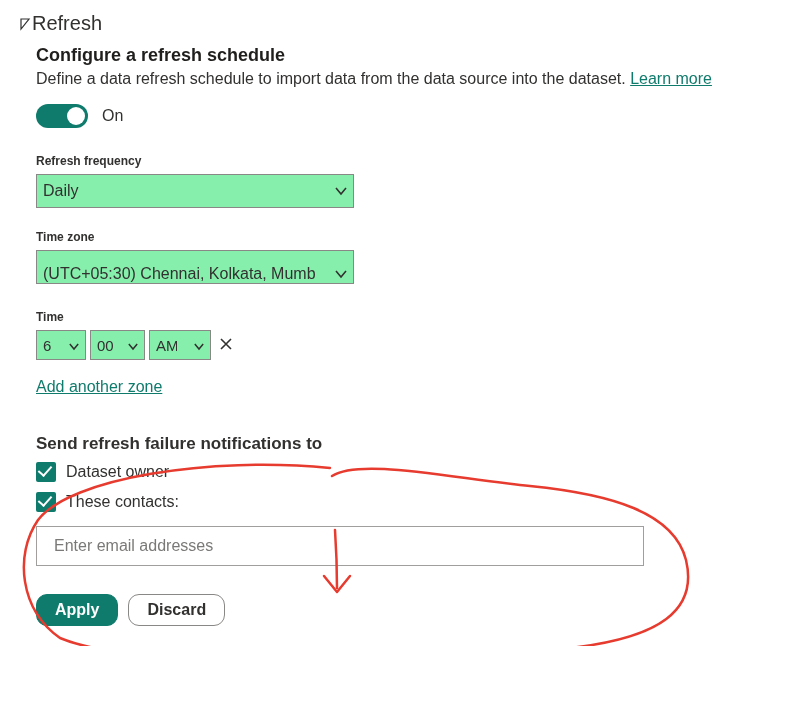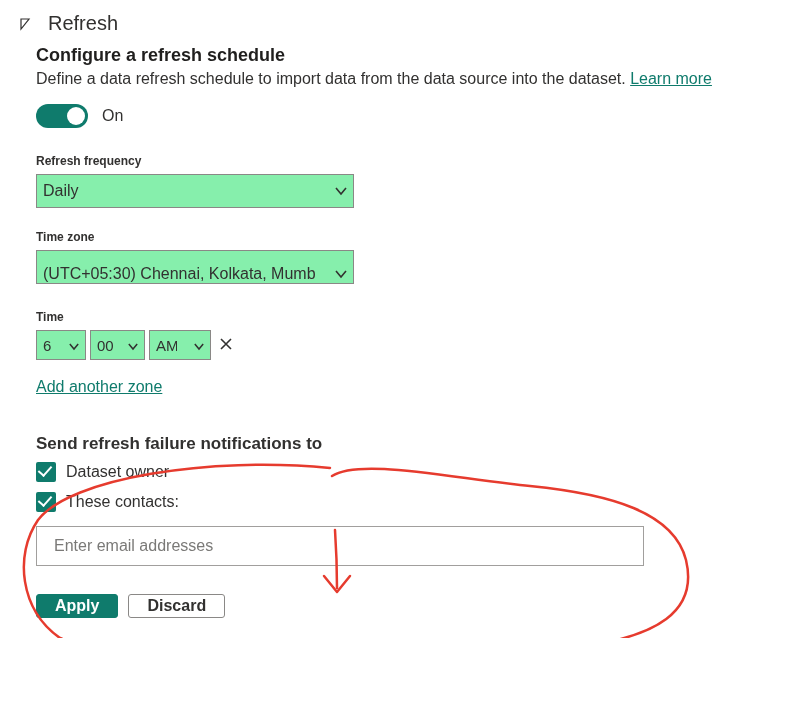--- a/index.html
+++ b/index.html
@@ -8,21 +8,21 @@
     padding: 12px 0 20px 18px;
     font-family: "Segoe UI", Arial, sans-serif;
     color: #323130;
     background: #fff;
     width: 793px;
     position: relative;
   }
   .section-header {
     display: flex;
     align-items: center;
-    gap: 16px;
+    gap: 0;
     font-size: 20px;
     font-weight: 400;
     color: #323130;
   }
   .tri-icon svg { display: block; }
   .content {
     padding-left: 18px;
     margin-top: 8px;
   }
   .sub-title {
@@ -147,25 +147,25 @@
     border: 1px solid #a19f9d;
     padding: 0 17px;
     font-size: 16px;
     color: #323130;
     margin-top: 4px;
     margin-bottom: 28px;
   }
   .email-input::placeholder { color: #7a7977; }
   .btn-row { display: flex; gap: 10px; }
   .btn {
-    height: 24px;
+    height: 32px;
     padding: 0 18px;
     font-size: 16px;
     font-weight: 600;
-    border-radius: 3px;
+    border-radius: 11px;
     cursor: pointer;
     display: flex;
     align-items: center;
   }
   .btn-primary {
     background: #0f7b6c;
     color: #fff;
     border: 1px solid #0f7b6c;
   }
   .btn-secondary {

